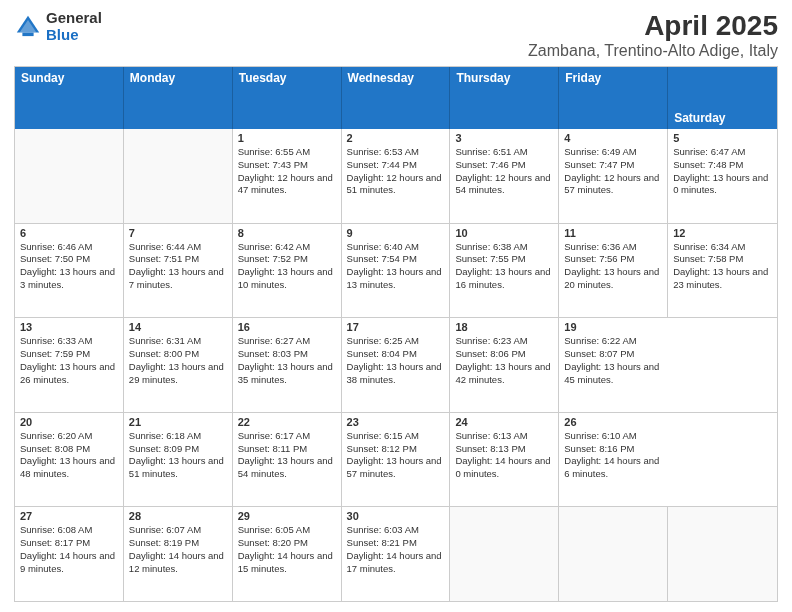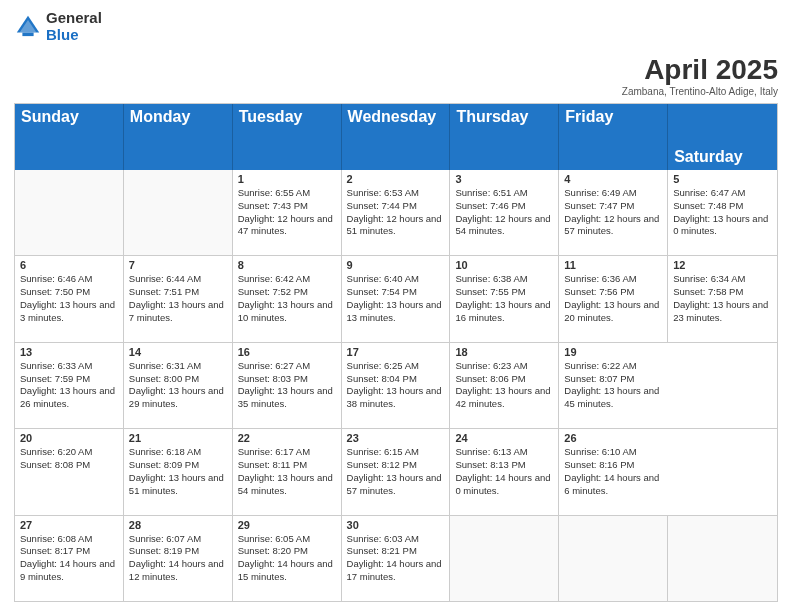--- a/index.html
+++ b/index.html
@@ -41,40 +41,39 @@
       height: 28px;
       margin-right: 4px;
     }
     .title-block {
       text-align: right;
     }
     .title-month {
       font-size: 28px;
       font-weight: bold;
       color: #333;
-      margin-top: 44px;
     }
     .title-location {
-      font-size: 10px;
+      font-size: 16px;
       color: #555;
     }
     .calendar {
       flex: 1;
       display: flex;
       flex-direction: column;
       border: 1px solid #ccc;
     }
     .cal-header {
       display: grid;
       grid-template-columns: repeat(7, 1fr);
       background: #2176c7;
     }
     .cal-header-cell {
       color: #fff;
-      font-size: 16px;
+      font-size: 12px;
       font-weight: bold;
       padding: 4px 6px;
       border-right: 1px solid #1a5fa0;
     }
     .cal-header-cell:last-child { border-right: none; margin-top: 40px; }
     .cal-body {
       flex: 1;
       display: flex;
       flex-direction: column;
     }
@@ -252,20 +251,21 @@
             <div class="cell-line">Sunrise: 6:22 AM</div>
             <div class="cell-line">Sunset: 8:07 PM</div>
             <div class="cell-line">Daylight: 13 hours and 45 minutes.</div>
           </div>
         </div>
         <div class="cal-row">
           <div class="cal-cell">
             <span class="day-num">20</span>
             <div class="cell-line">Sunrise: 6:20 AM</div>
             <div class="cell-line">Sunset: 8:08 PM</div>
+            <div class="cell-line">Daylight: 13 hours and 48 minutes.</div>
           </div>
           <div class="cal-cell">
             <span class="day-num">21</span>
             <div class="cell-line">Sunrise: 6:18 AM</div>
             <div class="cell-line">Sunset: 8:09 PM</div>
             <div class="cell-line">Daylight: 13 hours and 51 minutes.</div>
           </div>
           <div class="cal-cell">
             <span class="day-num">22</span>
             <div class="cell-line">Sunrise: 6:17 AM</div>

